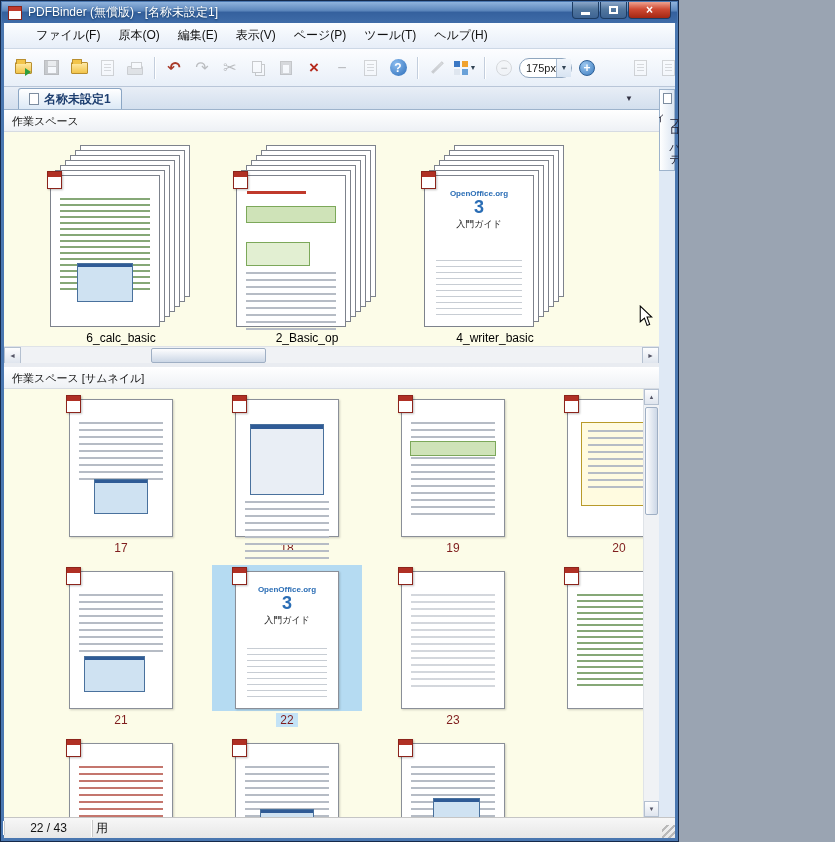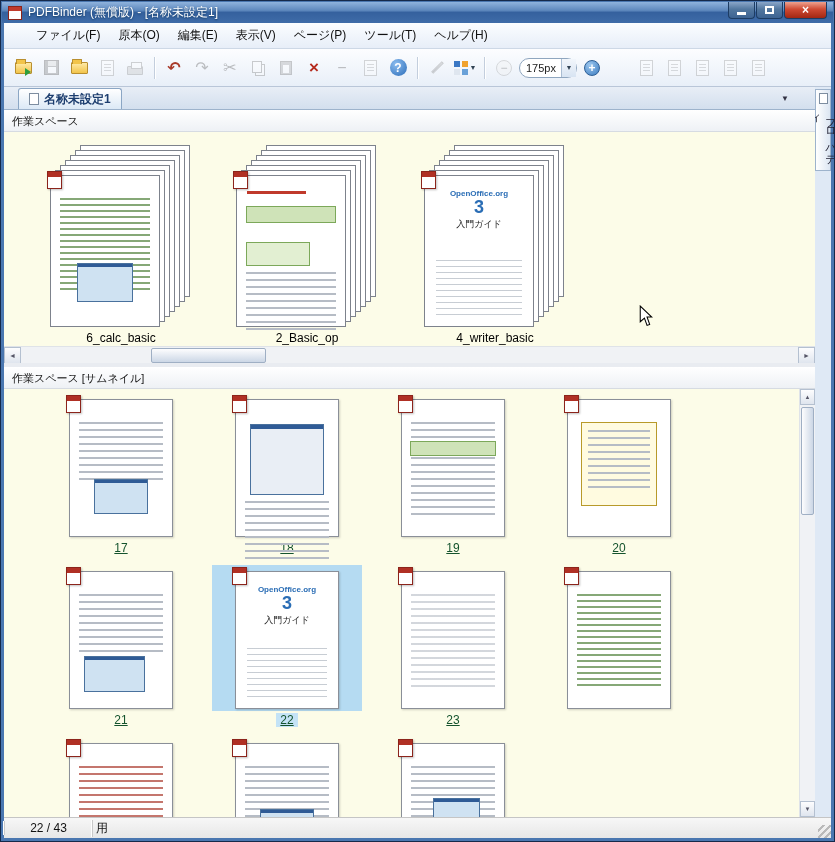--- a/index.html
+++ b/index.html
@@ -1,17 +1,17 @@
 <!DOCTYPE html>
 <html><head>
 <meta charset="utf-8">
 <style>
   * { margin:0; padding:0; box-sizing:border-box; }
   html,body { background:#9aa4b2; font-family:"Liberation Sans","DejaVu Sans",sans-serif; }
-  #window{ position:relative; width:835px; height:842px; background:#dfe9f5;
+  #window{ position:relative; width:679px; height:842px; background:#dfe9f5;
     border:1px solid #15294a; overflow:hidden;
     box-shadow: inset 0 0 0 3px #4a77b0; }
 
   
   .titlebar{ position:absolute; left:1px; top:1px; right:1px; height:21px;
     background:linear-gradient(180deg,#8fb3dd 0%,#5e88bd 40%,#35619e 50%,#3f6ca8 100%);
     display:flex; align-items:center; padding-left:6px; }
   .appicon{ width:14px; height:14px; background:linear-gradient(#fff 0 3px,#fdfdfd 3px); border:1px solid #8c241b; position:relative; }
   .appicon::before{ content:""; position:absolute; left:0; right:0; top:0; height:4px; background:#c0392b; }
   .title-text{ color:#fff; font-size:12px; margin-left:6px; text-shadow:0 1px 2px #123a63; white-space:nowrap; }
@@ -144,21 +144,21 @@
   .covlines{ position:absolute; left:8px; right:8px; top:56%; bottom:8px;
     background:repeating-linear-gradient(180deg,#9aa4b0 0 1px,transparent 1px 6px); opacity:.55; }
 
   
   .grid{ position:absolute; left:0; top:0; right:16px; bottom:0; padding:4px 0 0 34px;
     display:grid; grid-template-columns:repeat(4,166px); grid-auto-rows:172px; }
   .cell{ display:flex; flex-direction:column; align-items:center; }
   .pgwrap{ padding:6px 23px 2px; }
   .pg{ width:104px; height:138px; background:#fff; border:1px solid #8a8f98; position:relative;
     box-shadow:1px 1px 2px rgba(0,0,0,.18); }
-  .num{ margin-top:2px; font-size:12px; color:#14532d; padding:0 4px;text-decoration:underline; }
+  .num{ margin-top:2px; font-size:12px; color:#7f1d1d; padding:0 4px; }
   .cell.selected .pgwrap{ background:#b5dbf2; }
   .cell.selected .num{ background:#c4e3f6; }
 
   
   .vscroll{ position:absolute; right:0; top:0; bottom:0; width:16px; background:#f0f2f5; border-left:1px solid #dfe3e8; }
   .vbtn{ position:absolute; left:0; width:15px; height:16px; background:linear-gradient(#fdfdfe,#dfe5ee);
     border:1px solid #b4c0d0; font-size:6px; color:#556; display:flex; align-items:center; justify-content:center; }
   .vbtn.up{ top:0; } .vbtn.down{ bottom:0; }
   .vthumb{ position:absolute; left:1px; top:18px; width:13px; height:108px;
     background:linear-gradient(90deg,#fdfdfe,#ccd7e6); border:1px solid #9fafc4; border-radius:2px; }

